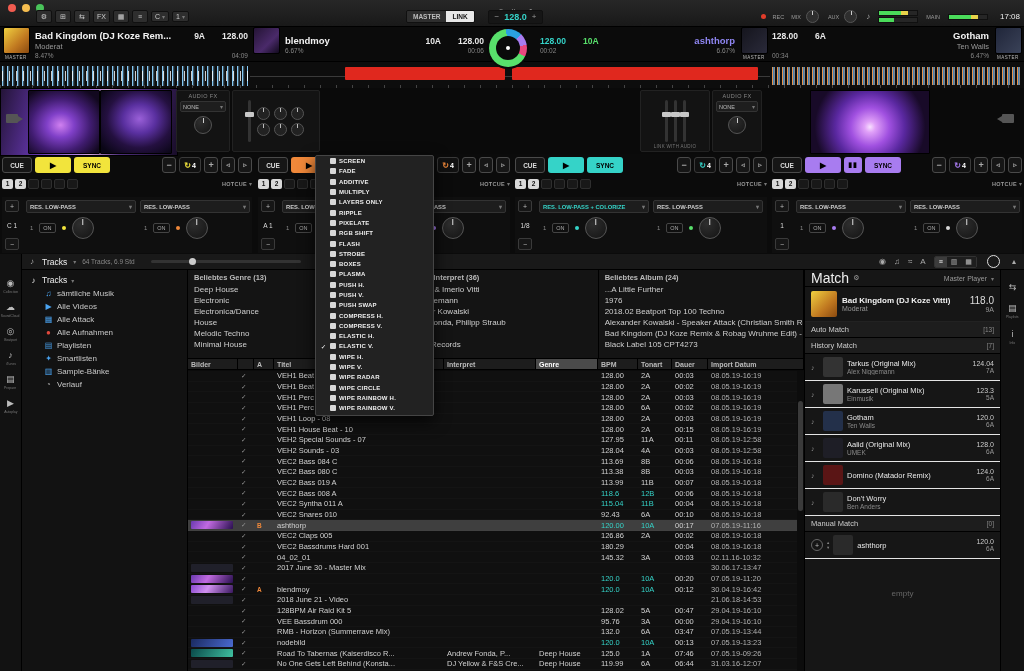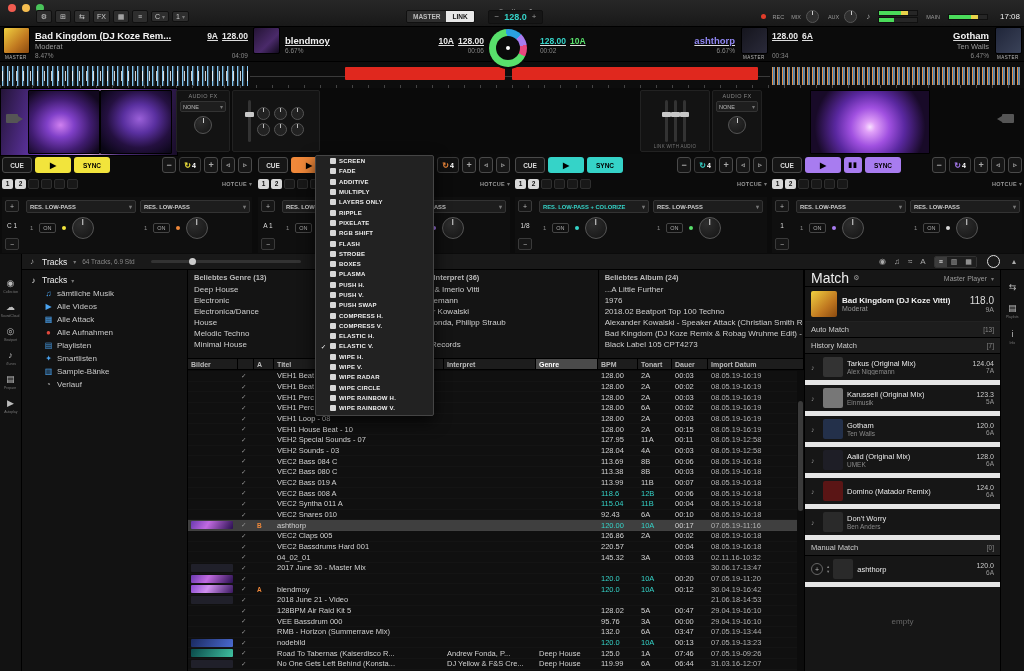--- a/index.html
+++ b/index.html
@@ -32,21 +32,21 @@
   .dh{position:absolute;top:27px;height:34px;display:flex;gap:5px;}
   #dh1{left:2px;width:246px}#dh2{left:252px;width:232px}#dh3{left:540px;width:228px}#dh4{left:772px;width:250px}
   .dartwrap{width:28px;flex:none;display:flex;flex-direction:column;align-items:center;gap:1px;}
   .dart{width:25px;height:25px;border-radius:2px;border:1px solid #000;}
   .da1{background:linear-gradient(135deg,#f0d040,#c07820 60%,#8a4a10);}
   .da2{background:linear-gradient(135deg,#241434,#4a2a6a 60%,#120a1e);}
   .da3{background:linear-gradient(135deg,#15151d,#2a2a3a);}
   .da4{background:linear-gradient(135deg,#20263a,#3a4258);}
   .mbadge{font-size:4.5px;color:#bbb;letter-spacing:.5px;}
   .dinfo{flex:1;min-width:0;display:flex;flex-direction:column;justify-content:center;gap:1px;}
-  .l1{display:flex;align-items:baseline;gap:4px;text-decoration:underline;}
+  .l1{display:flex;align-items:baseline;gap:17px;}
   .dtitle{flex:1;min-width:0;font-size:9.5px;font-weight:bold;color:#f2f2f2;white-space:nowrap;overflow:hidden;}
   .dtitle.rt{text-align:right;}
   .t3{color:#8f86f2;}
   .dkey,.dbpm{font-size:8.5px;font-weight:bold;color:#e8e8e8;}
   .cy{color:#35d3c8}.gr{color:#58e06b}
   .dsub{font-size:7.5px;color:#999;white-space:nowrap;overflow:hidden;}
   .dsub.rt{text-align:right;}
   .dmeta{font-size:6.5px;color:#888;display:flex;justify-content:space-between;}
   #platter{position:absolute;left:489px;top:29px;width:38px;height:38px;border-radius:50%;z-index:5;background:conic-gradient(from 210deg,#58e06b 0 40%,#2aa0e0 40% 54%,#a87cf0 54% 64%,#e8487f 64% 74%,#58e06b 74% 100%);box-shadow:0 0 0 2px #0a0a0a;}
   .pcore{position:absolute;inset:7px;background:#0a0a0a;border-radius:50%;}
@@ -180,21 +180,21 @@
   .mcart{width:26px;height:26px;border-radius:2px;flex:none;}
   .ar0{background:linear-gradient(135deg,#f0d040,#c07820 60%,#8a4a10);}
   .mcmid{flex:1;min-width:0;}
   .mct{font-size:8px;color:#f2f2f2;font-weight:bold;white-space:nowrap;overflow:hidden;}
   .mca{font-size:7px;color:#999;}
   .mcright{text-align:right;}
   .mcb{font-size:10px;color:#ddd;}
   .mck{font-size:7px;color:#999;}
   .msec{display:flex;justify-content:space-between;align-items:center;padding:3px 6px;font-size:7.5px;color:#ccc;background:#1d1d1d;border-bottom:1px solid #000;}
   .msec .cnt{color:#888;font-size:6.5px;}
-  .mitem{display:flex;gap:4px;padding:3px 6px;align-items:center;border-bottom:5px solid #e5e5e5;}
+  .mitem{display:flex;gap:4px;padding:3px 6px;align-items:center;border-bottom:1px solid #e5e5e5;}
   .minote{font-size:7px;color:#888;width:8px;flex:none;}
   .miart{width:20px;height:20px;border-radius:2px;flex:none;}
   .ar1{background:#333}.ar2{background:#777}.ar3{background:#23304a}.ar4{background:linear-gradient(#f0a040,#a04010)}.ar5{background:#1e1e26}.ar6{background:#5a1515}.ar7{background:#2a2a2a}
   .mimid{flex:1;min-width:0;}
   .mit{font-size:7.5px;color:#e8e8e8;white-space:nowrap;overflow:hidden;}
   .mia{font-size:6.5px;color:#8a8a8a;white-space:nowrap;overflow:hidden;}
   .miright{text-align:right;flex:none;}
   .mib{font-size:7px;color:#ccc;}
   .mik{font-size:6.5px;color:#999;}
   .plus{width:10px;height:10px;border:1px solid #666;border-radius:50%;color:#bbb;font-size:7px;display:flex;align-items:center;justify-content:center;flex:none;}
@@ -1035,21 +1035,21 @@
 
       <div class="trk">
         <div class="cell c-th">
           <div class="thumbbox"></div>
         </div>
         <div class="cell c-ck">✓</div>
         <div class="cell c-bd bcell"></div>
         <div class="cell c-ti">VEC2 Bassdrums Hard 001</div>
         <div class="cell c-ar"></div>
         <div class="cell c-ge"></div>
-        <div class="cell c-bp">220.57</div>
+        <div class="cell c-bp">180.29</div>
         <div class="cell c-ke"></div>
         <div class="cell c-du">00:04</div>
         <div class="cell c-da">08.05.19-16:18</div>
       </div>
 
       <div class="trk">
         <div class="cell c-th">
           <div class="thumbbox"></div>
         </div>
         <div class="cell c-ck">✓</div>

